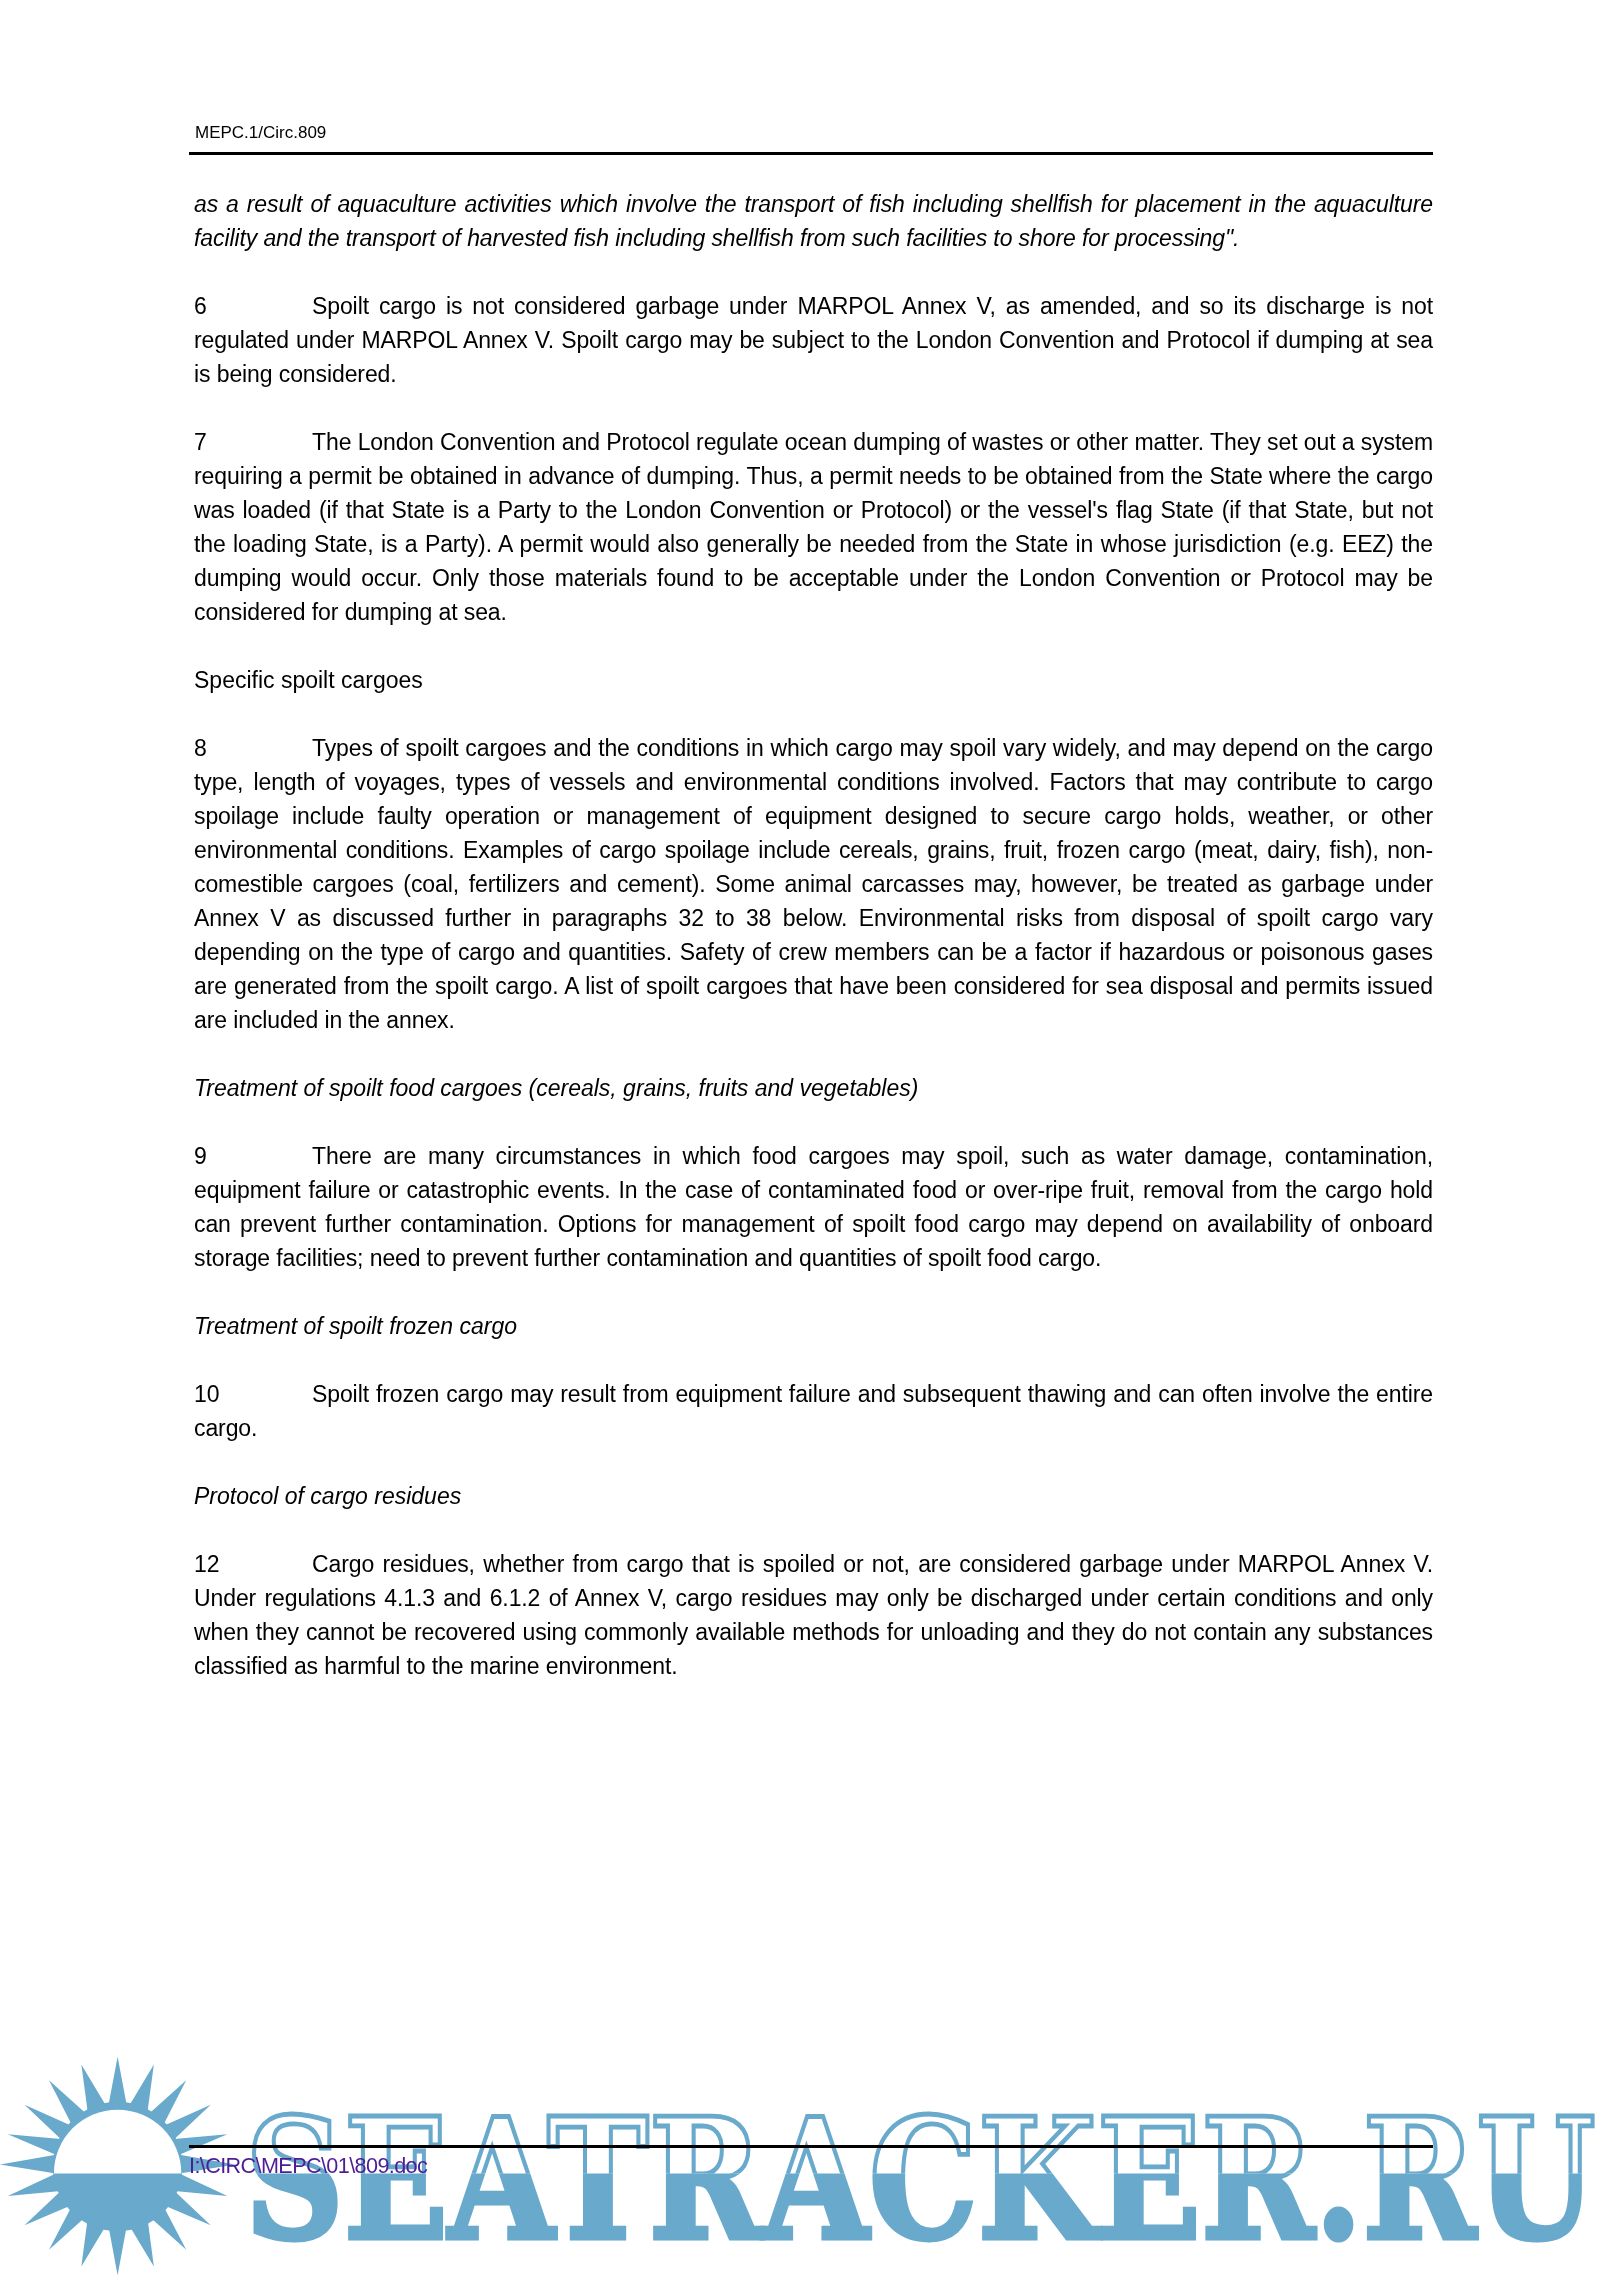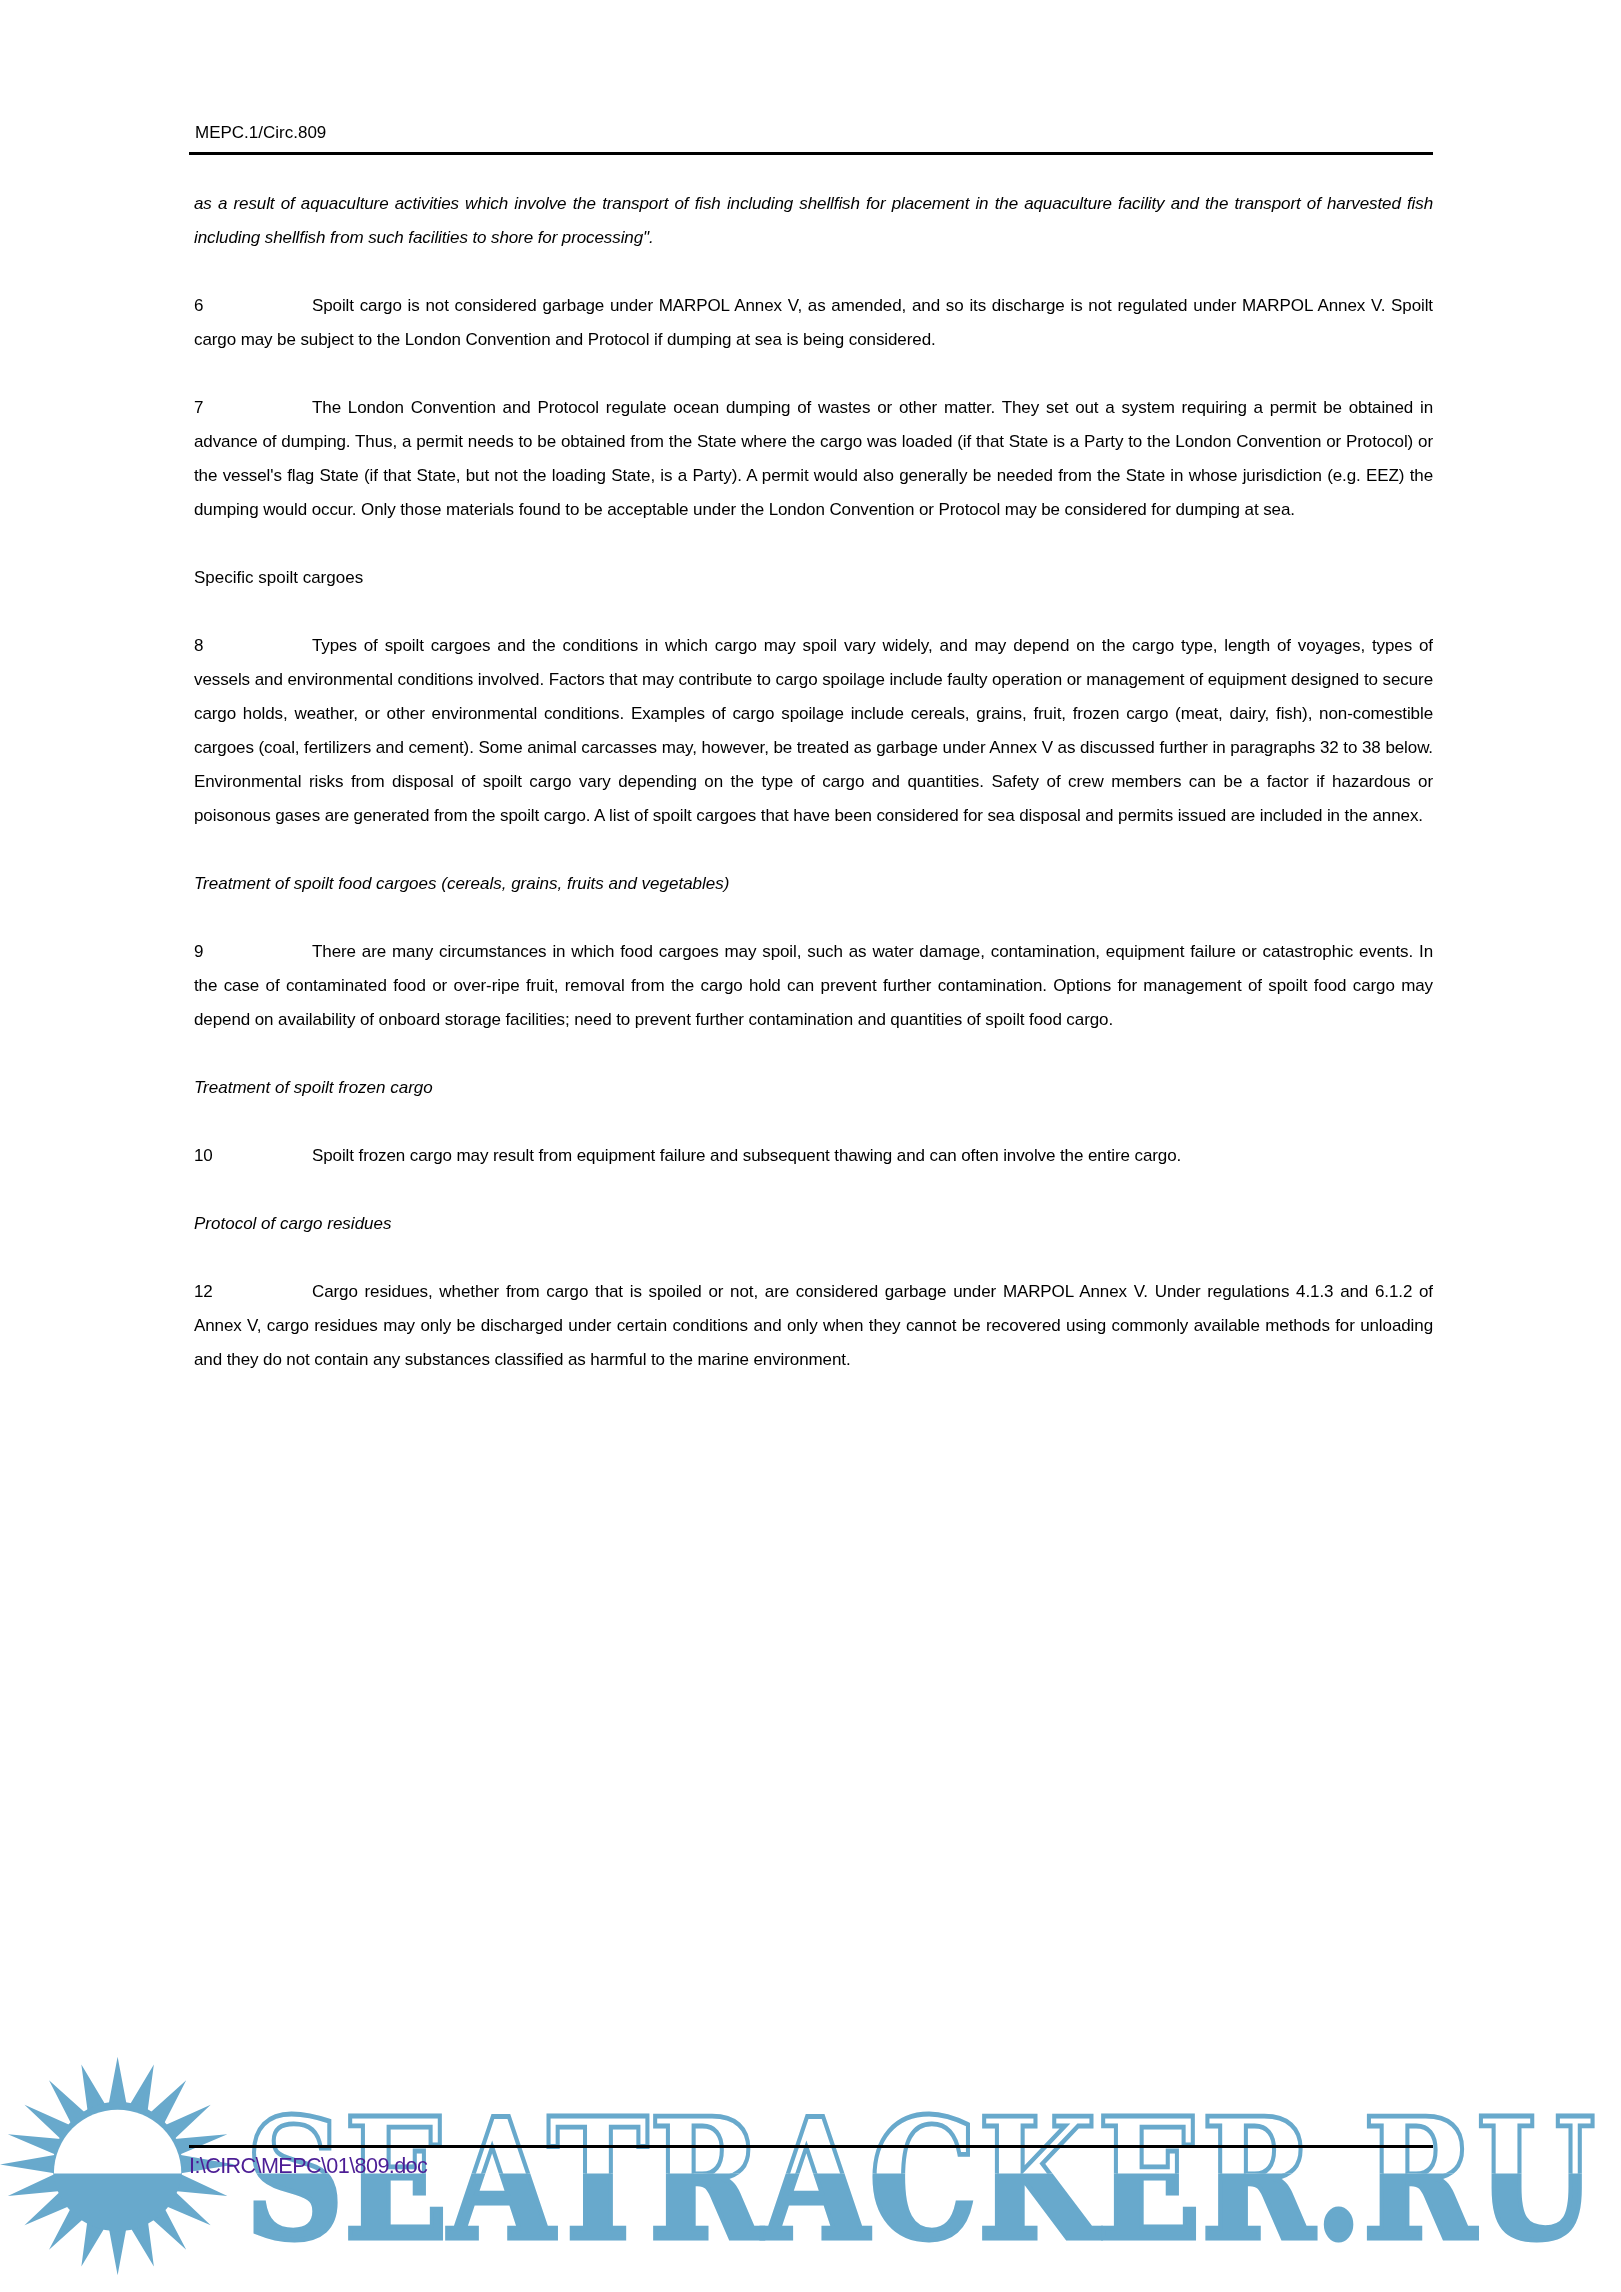--- a/index.html
+++ b/index.html
@@ -30,21 +30,21 @@
       height: 2.9px;
       background: #000;
       margin-left: -4.9px;
       width: 1244px;
     }
     .header-rule {
       margin-top: 2.9px;
     }
     .body {
       margin-top: 32px;
-      font-size: 17px;
+      font-size: 23px;
       line-height: 34px;
     }
     .para {
       margin: 0 0 34px 0;
       text-align: justify;
       text-align-last: left;
       letter-spacing: -0.1px;
     }
     .para .num {
       display: inline-block;

